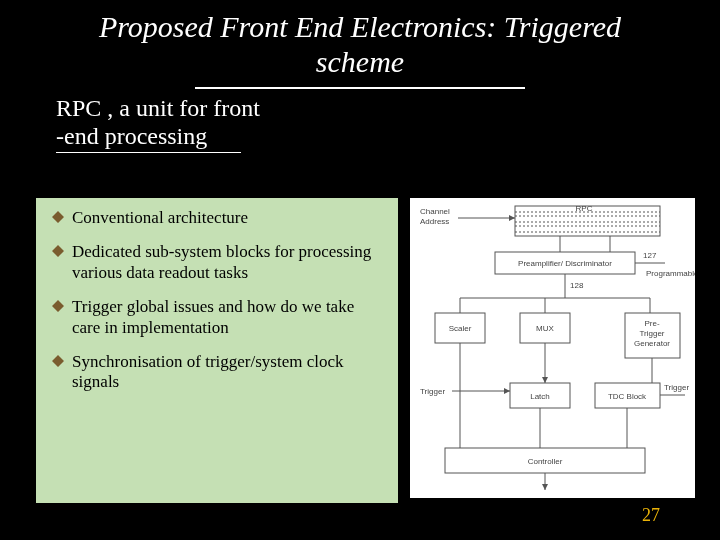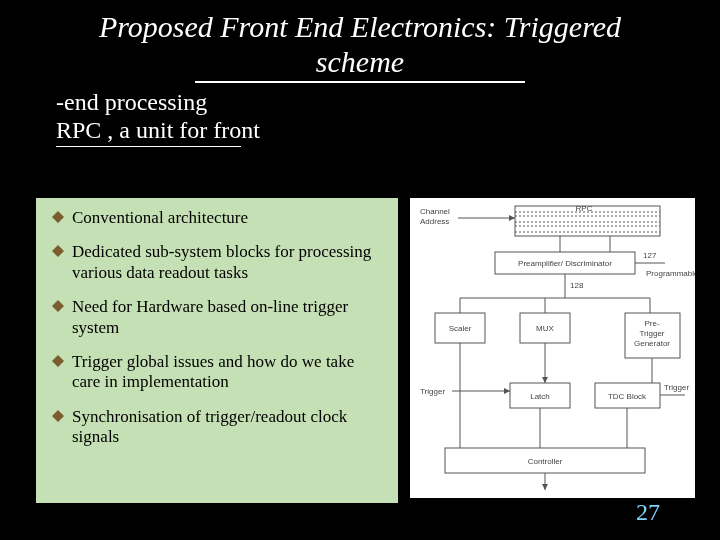--- a/index.html
+++ b/index.html
@@ -1,76 +1,70 @@
 <!DOCTYPE html>
 <html><head>
 <meta charset="utf-8">
 <style>
   * { margin: 0; padding: 0; box-sizing: border-box; }
   html, body { width: 720px; height: 540px; background: #000; font-family: "Times New Roman", Times, serif; overflow: hidden; }
   .slide { position: relative; width: 720px; height: 540px; color: #fff; }
-  .title { font-style: italic; font-size: 30px; text-align: center; padding: 10px 60px 2px 60px; line-height: 1.15; }
+  .title { font-style: italic; font-size: 30px; text-align: center; padding: 10px 60px 8px 60px; line-height: 1.15; }
   .title-underline { width: 330px; height: 2px; background: #fff; margin: 0 auto 6px auto; }
   .subtitle { font-size: 24px; padding-left: 56px; line-height: 1.15; }
   .subtitle-underline { width: 185px; height: 1px; background: #fff; margin-left: 56px; margin-top: 2px; }
   .content { position: absolute; top: 198px; left: 36px; width: 362px; height: 305px; background: #c5e0b4; color: #000; padding: 10px 12px 10px 16px; }
   .bullet-row { display: flex; align-items: flex-start; margin-bottom: 14px; }
   .bullet-icon { flex: 0 0 auto; margin-right: 8px; margin-top: 3px; }
   .bullet-text { font-size: 17px; line-height: 1.2; }
   .diagram { position: absolute; top: 198px; left: 410px; width: 285px; height: 300px; background: #fff; }
   .diagram svg { width: 100%; height: 100%; }
-  .pagenum { position: absolute; right: 60px; bottom: 14px; font-size: 24px; color: #7dd3fc; }
+  .pagenum { position: absolute; right: 60px; bottom: 14px; font-size: 18px; color: #eab308; }
   .db-text { font-family: Arial, sans-serif; font-size: 8px; fill: #444; }
   .db-box { fill: #fff; stroke: #555; stroke-width: 1; }
   .db-line { stroke: #555; stroke-width: 1; fill: none; }
 </style>
 </head>
 <body>
 
 <div class="slide">
 
   <div class="title">Proposed Front End Electronics: Triggered scheme</div>
   <div class="title-underline"></div>
 
   <div class="subtitle">
+    <div>RPC , a unit for front</div>
     <div>-end processing</div>
-    <div>RPC , a unit for front</div>
   </div>
   <div class="subtitle-underline"></div>
 
   <div class="content">
     <div class="bullet-row">
       <svg class="bullet-icon" width="12" height="12" viewBox="0 0 12 12">
           <path d="M6 0 L12 6 L6 12 L0 6 Z M6 2.2 L9.8 6 L6 9.8 L2.2 6 Z" fill="#7a5c2e"></path>
         </svg>
       <div class="bullet-text">Conventional architecture</div>
     </div>
     <div class="bullet-row">
       <svg class="bullet-icon" width="12" height="12" viewBox="0 0 12 12">
           <path d="M6 0 L12 6 L6 12 L0 6 Z M6 2.2 L9.8 6 L6 9.8 L2.2 6 Z" fill="#7a5c2e"></path>
         </svg>
       <div class="bullet-text">Dedicated sub-system blocks for processing various data readout tasks</div>
     </div>
     <div class="bullet-row">
       <svg class="bullet-icon" width="12" height="12" viewBox="0 0 12 12">
           <path d="M6 0 L12 6 L6 12 L0 6 Z M6 2.2 L9.8 6 L6 9.8 L2.2 6 Z" fill="#7a5c2e"></path>
         </svg>
-      <div class="bullet-text">Need for Hardware based on-line trigger system</div>
-    </div>
-    <div class="bullet-row">
-      <svg class="bullet-icon" width="12" height="12" viewBox="0 0 12 12">
-          <path d="M6 0 L12 6 L6 12 L0 6 Z M6 2.2 L9.8 6 L6 9.8 L2.2 6 Z" fill="#7a5c2e"></path>
-        </svg>
       <div class="bullet-text">Trigger global issues and how do we take care in implementation</div>
     </div>
     <div class="bullet-row">
       <svg class="bullet-icon" width="12" height="12" viewBox="0 0 12 12">
           <path d="M6 0 L12 6 L6 12 L0 6 Z M6 2.2 L9.8 6 L6 9.8 L2.2 6 Z" fill="#7a5c2e"></path>
         </svg>
-      <div class="bullet-text">Synchronisation of  trigger/readout clock signals</div>
+      <div class="bullet-text">Synchronisation of  trigger/system clock signals</div>
     </div>
   </div>
 
   <div class="diagram">
     <svg viewBox="0 0 285 300">
 
       <rect x="105" y="8" width="145" height="30" class="db-box"></rect>
       <line x1="105" y1="14" x2="250" y2="14" class="db-line" stroke-dasharray="2 2"></line>
       <line x1="105" y1="18" x2="250" y2="18" class="db-line" stroke-dasharray="2 2"></line>
       <line x1="105" y1="24" x2="250" y2="24" class="db-line" stroke-dasharray="2 2"></line>

